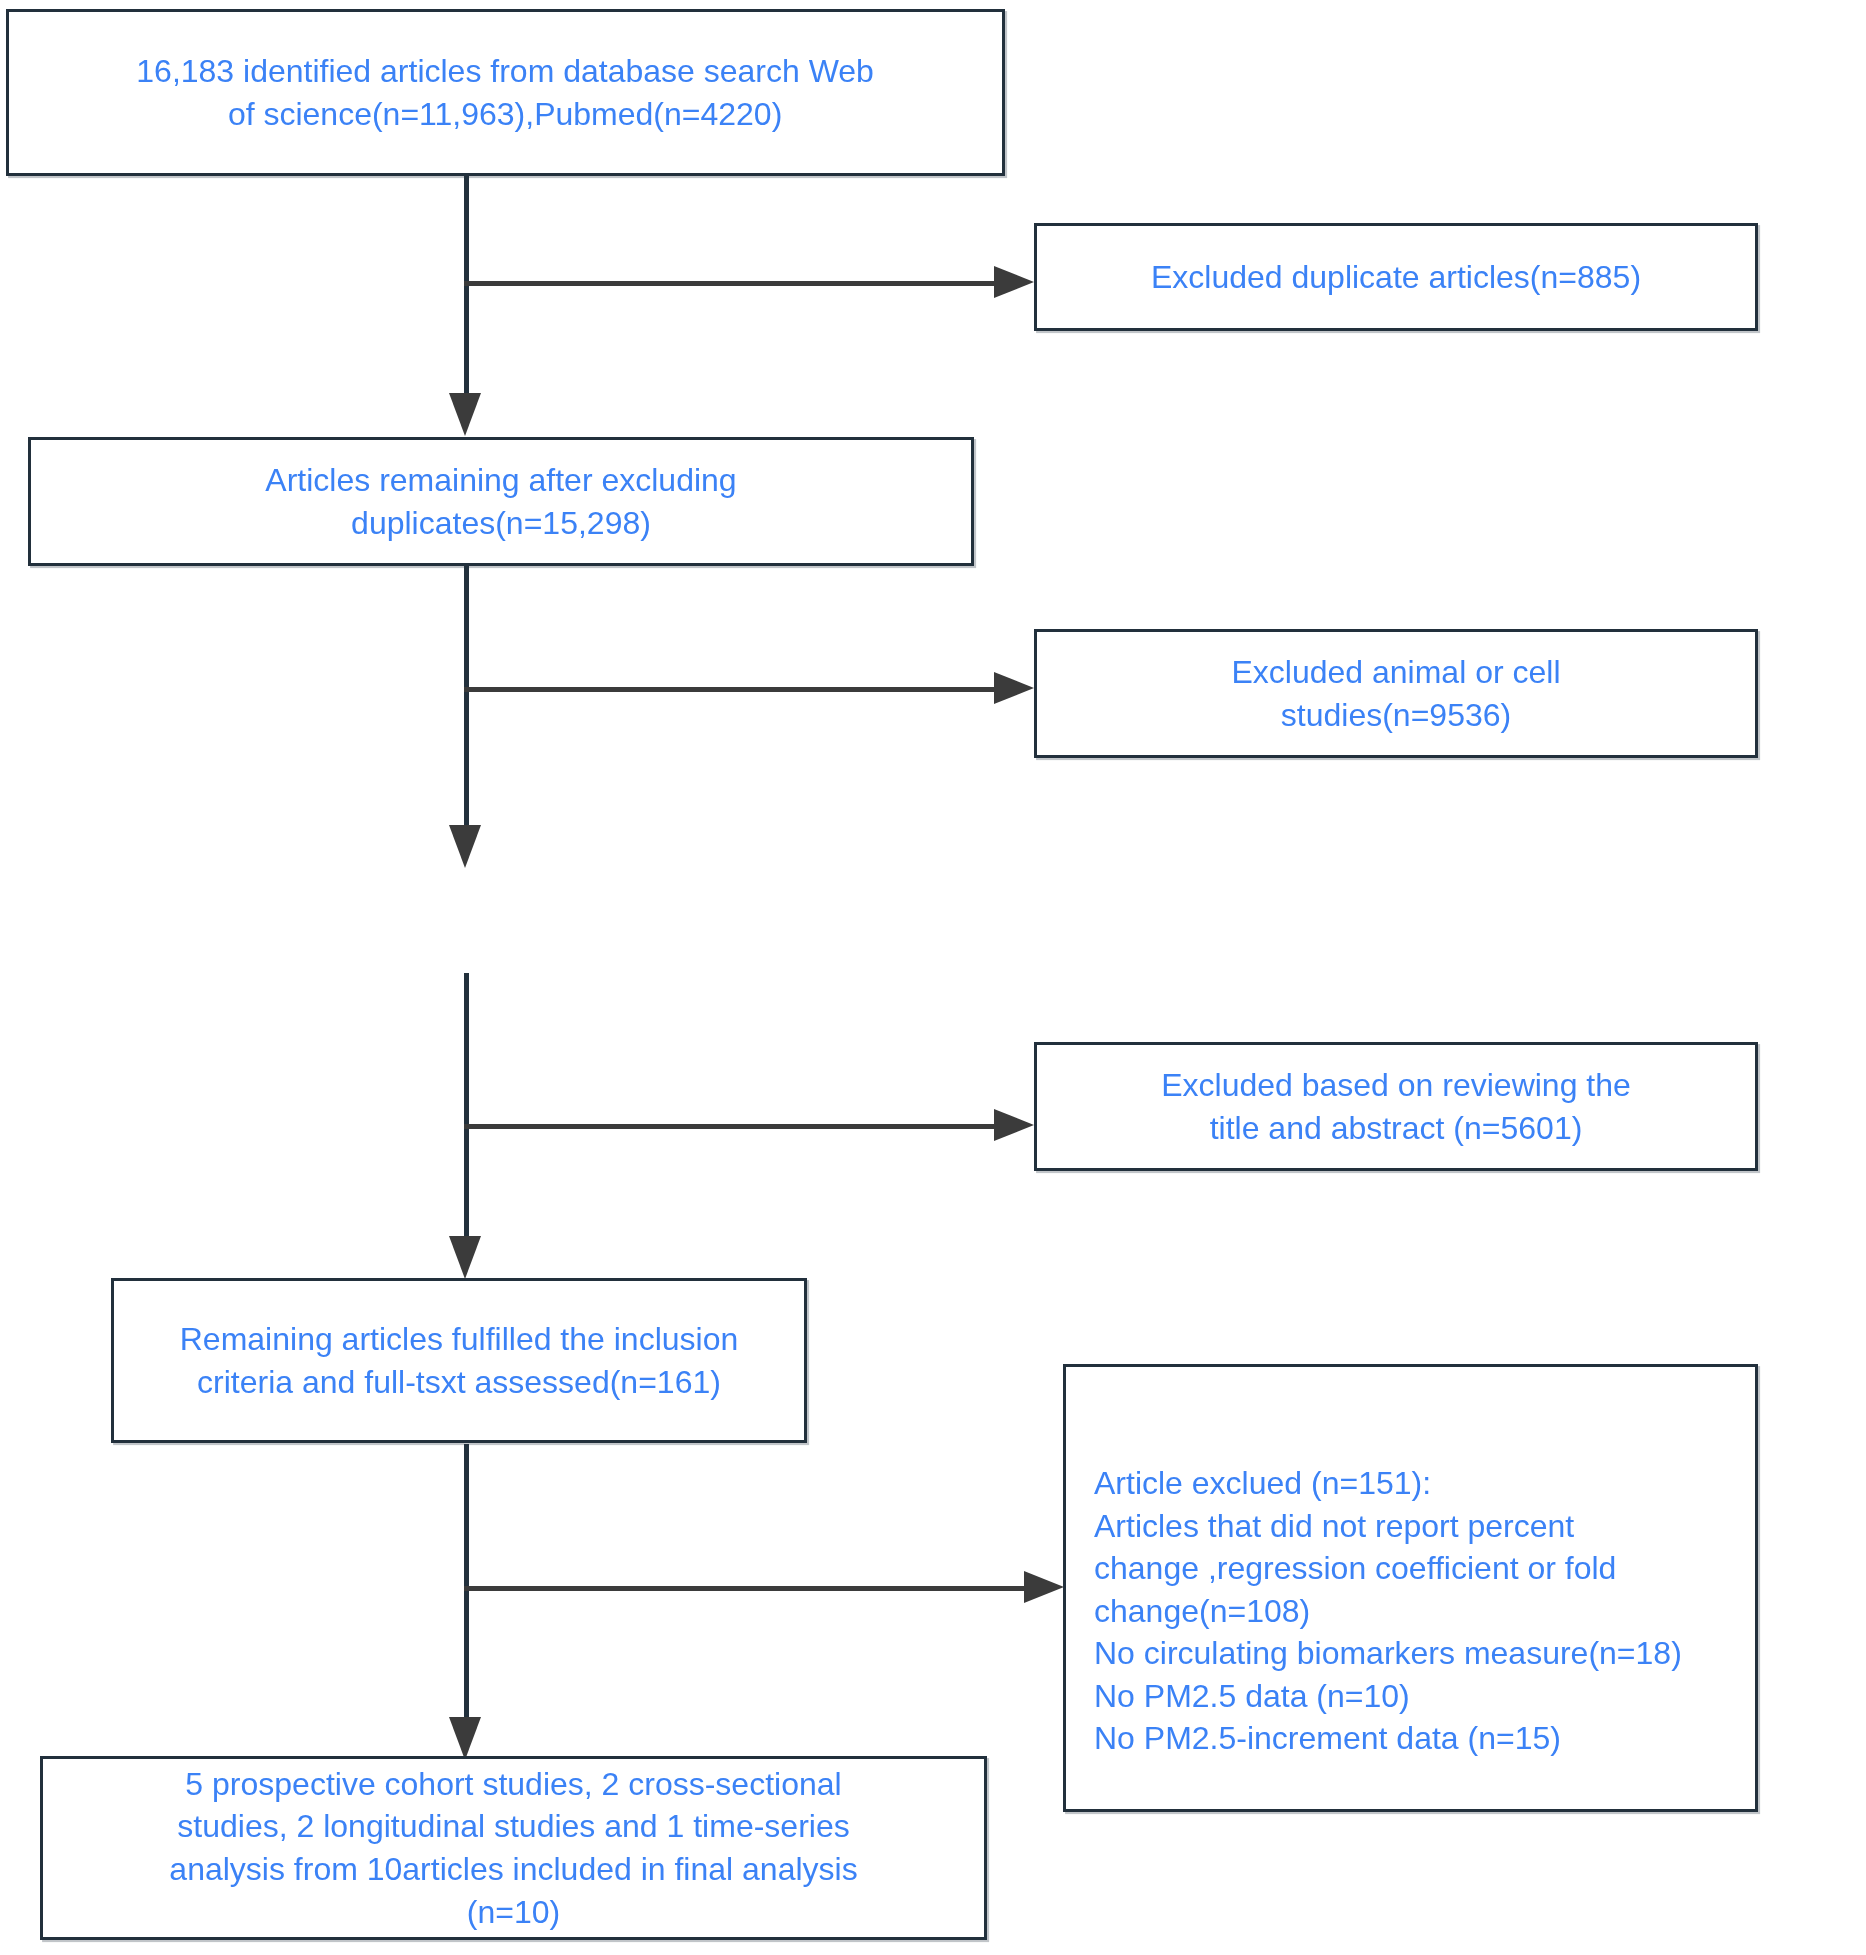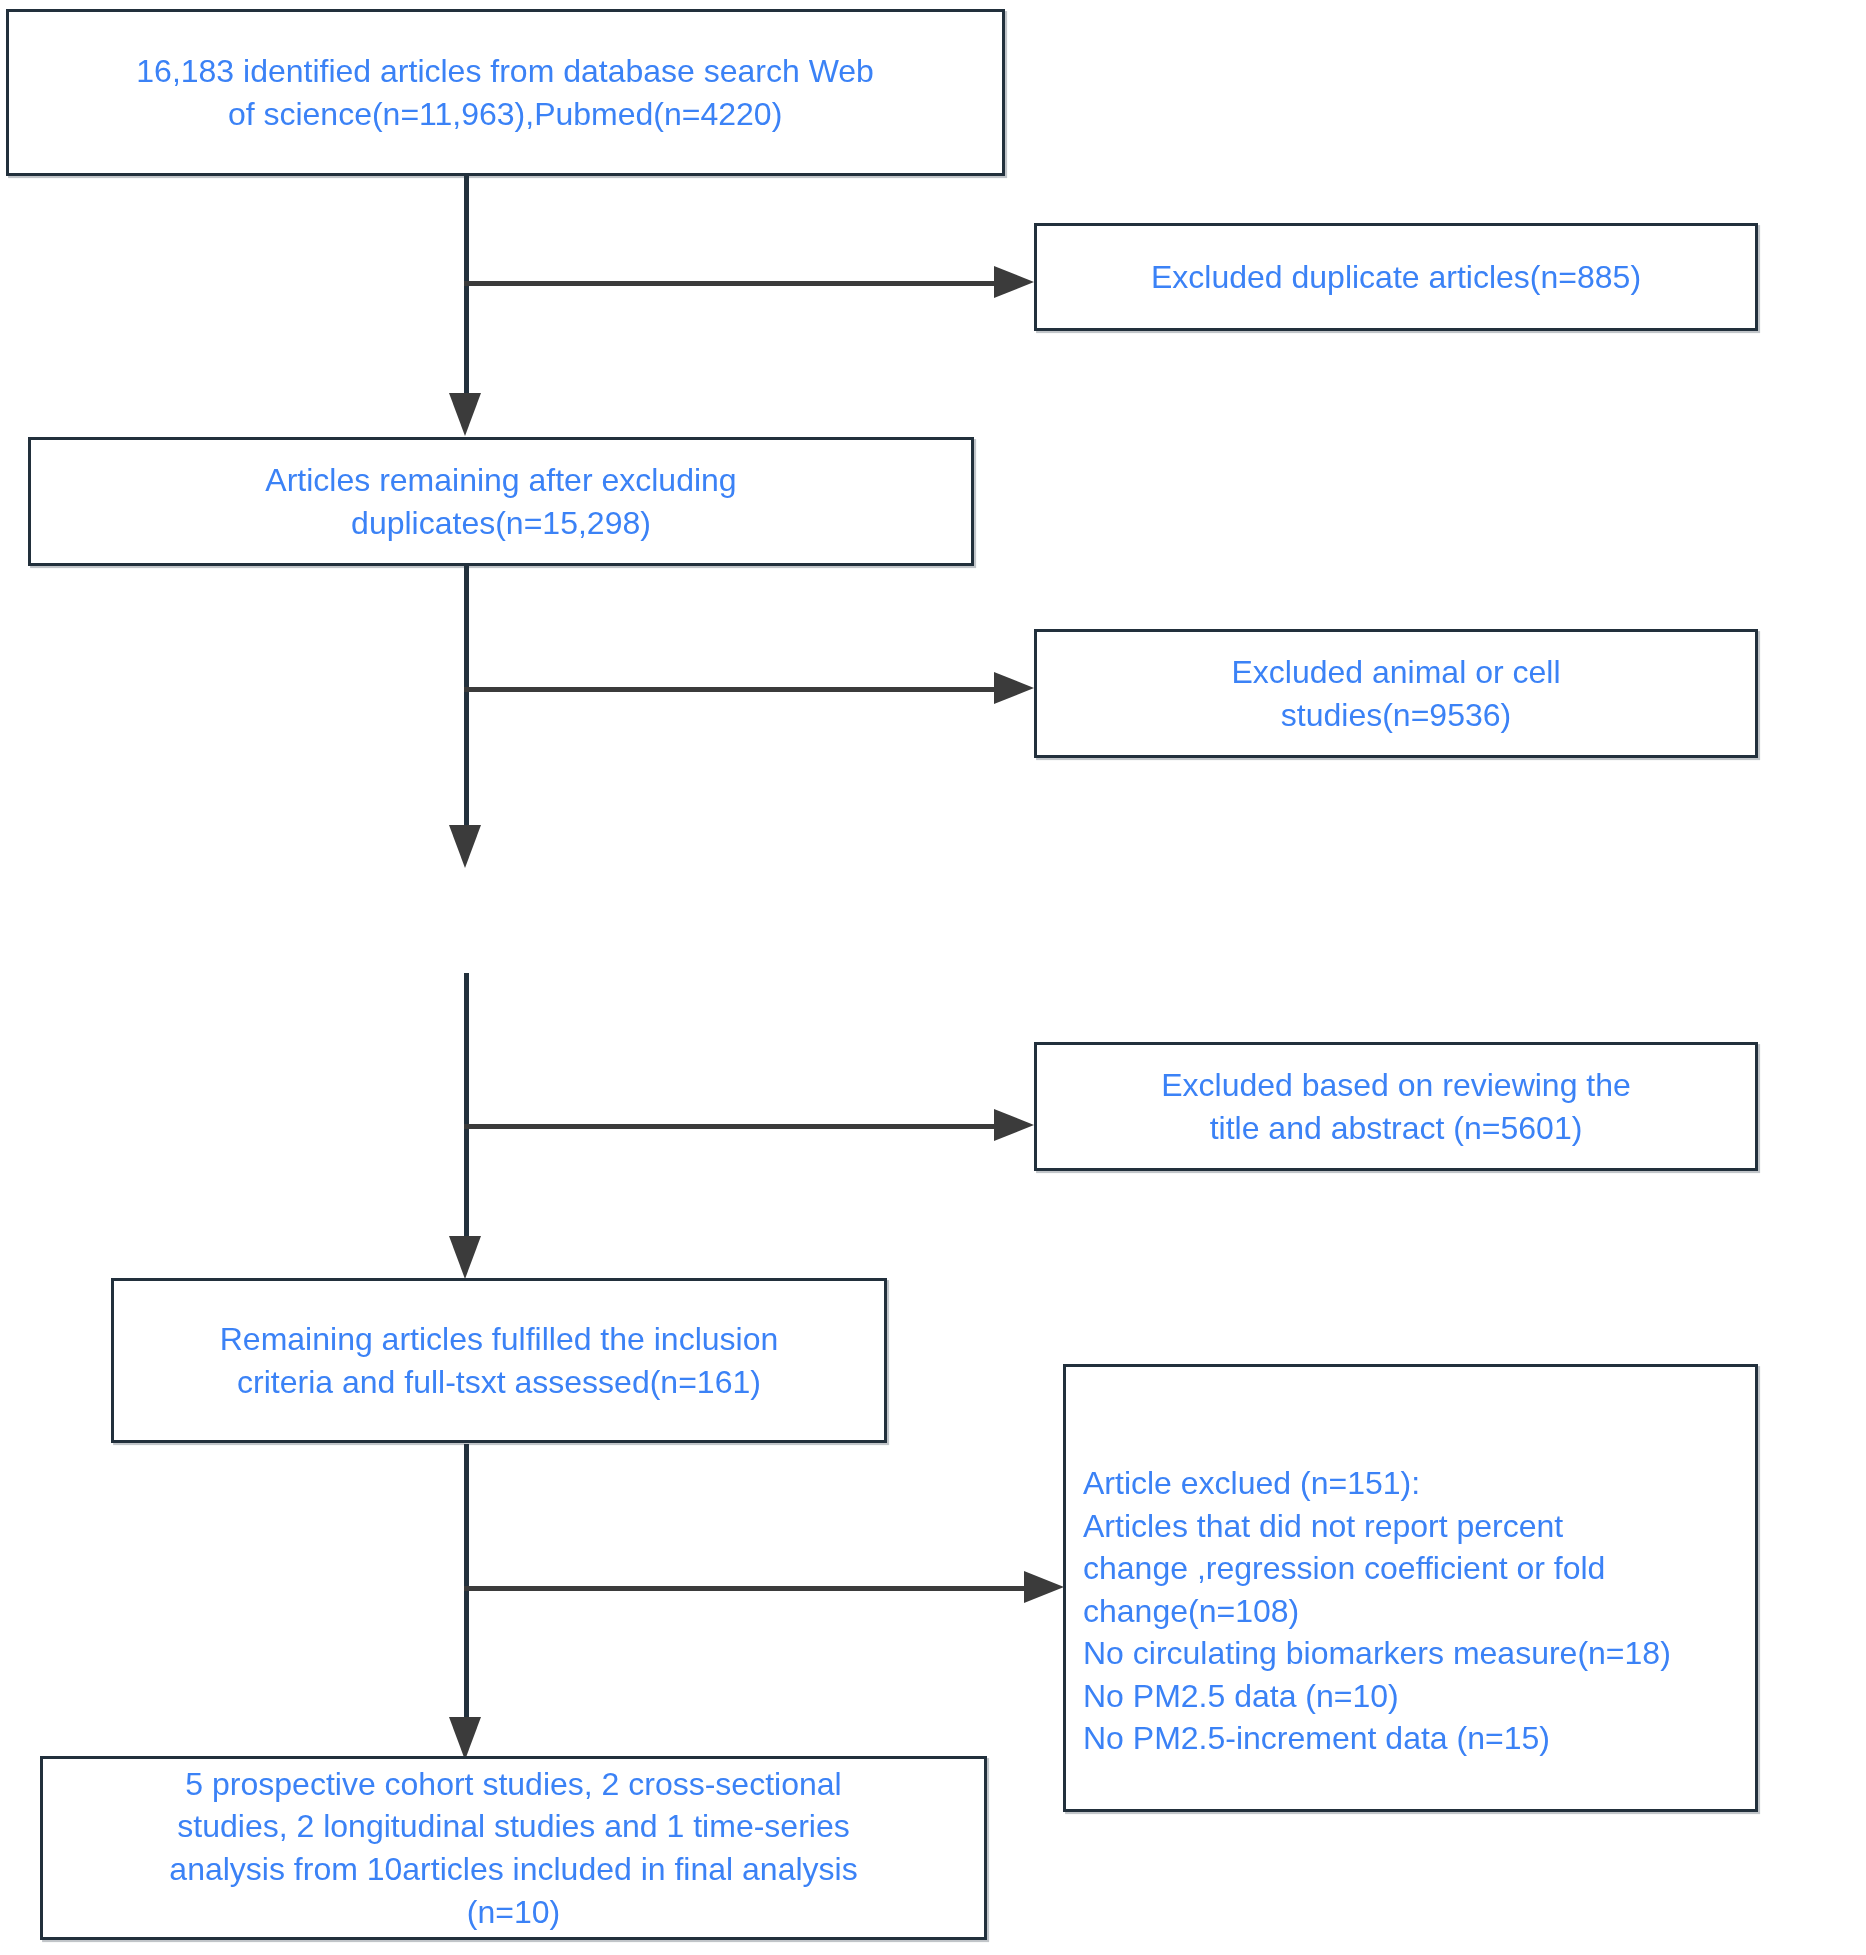--- a/index.html
+++ b/index.html
@@ -114,32 +114,32 @@
   <div class="arrow-down" style="left:449px; top:1236px;"></div>
 
   <div class="hline" style="left:464px; top:1124px; width:530px;"></div>
   <div class="arrow-right" style="left:994px; top:1109px;"></div>
 
   <div class="fbox" style="left:1034px; top:1042px; width:724px; height:129px;">
     <span class="txt">Excluded based on reviewing the
 title and abstract (n=5601)</span>
   </div>
 
-  <div class="fbox" style="left:111px; top:1278px; width:776px; height:165px;">
+  <div class="fbox" style="left:111px; top:1278px; width:696px; height:165px;">
     <span class="txt">Remaining articles fulfilled the inclusion
 criteria and full-tsxt assessed(n=161)</span>
   </div>
 
   <div class="vline" style="left:464px; top:1444px; height:273px;"></div>
   <div class="arrow-down" style="left:449px; top:1717px;"></div>
 
   <div class="hline" style="left:464px; top:1586px; width:560px;"></div>
   <div class="arrow-right" style="left:1024px; top:1571px;"></div>
 
-  <div class="fbox left-align" style="left:1063px; top:1364px; width:695px; height:448px; padding:0 0 0 17px; align-items:flex-start;">
+  <div class="fbox left-align" style="left:1063px; top:1364px; width:695px; height:448px; padding:0 0 0 28px; align-items:flex-start;">
     <span class="txt" style="margin-top:95px;">Article exclued (n=151):
 Articles that did not report percent
 change ,regression coefficient or fold
 change(n=108)
 No circulating biomarkers measure(n=18)
 No PM2.5 data (n=10)
 No PM2.5-increment data (n=15)</span>
   </div>
 
   <div class="fbox" style="left:40px; top:1756px; width:947px; height:184px;">

